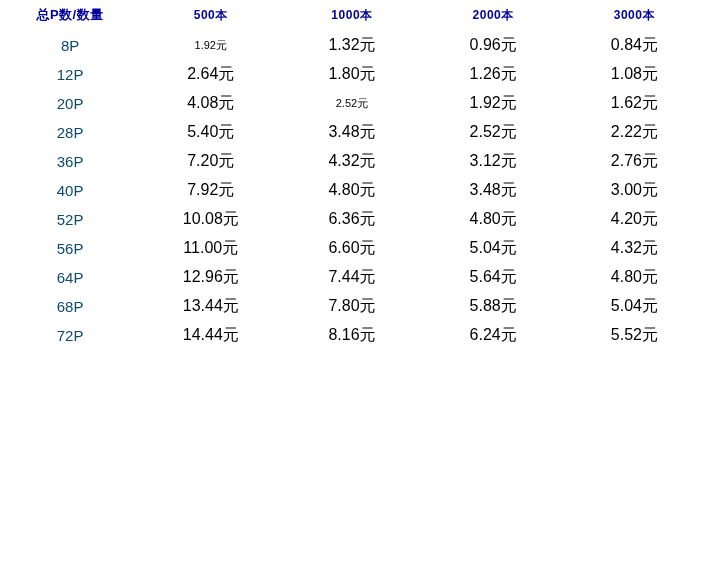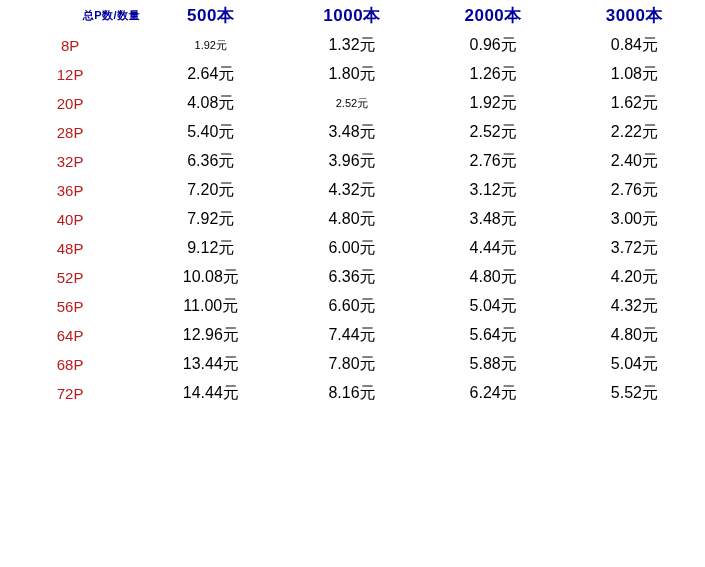--- a/index.html
+++ b/index.html
@@ -19,38 +19,37 @@
     table-layout: fixed;
   }
   .price-table td, .price-table th {
     padding: 0;
     margin: 0;
     text-align: center;
     vertical-align: middle;
   }
   .header-row th {
     height: 30px;
-    font-size: 17px;
+    font-size: 12px;
     font-weight: bold;
     color: #00009f;
     letter-spacing: 0.5px;
   }
   .header-row th.col-label {
-    font-size: 11px;
-    text-align: right;
+    font-size: 13px;
   }
   .col-label-cell {
     width: 140px;
   }
   .data-col {
     width: 141px;
   }
   .row-label {
     font-size: 15px;
-    color: #b91c1c;
+    color: #0c4a6e;
     font-weight: normal;
   }
   .cell-val {
     font-size: 16px;
     color: #000000;
     white-space: nowrap;
   }
   .cell-val.small {
     font-size: 11px;
   }
@@ -97,46 +96,32 @@
         <td class="cell-val">1.62元</td>
       </tr>
       <tr>
         <td class="row-label">28P</td>
         <td class="cell-val">5.40元</td>
         <td class="cell-val">3.48元</td>
         <td class="cell-val">2.52元</td>
         <td class="cell-val">2.22元</td>
       </tr>
       <tr>
-        <td class="row-label">32P</td>
-        <td class="cell-val">6.36元</td>
-        <td class="cell-val">3.96元</td>
-        <td class="cell-val">2.76元</td>
-        <td class="cell-val">2.40元</td>
-      </tr>
-      <tr>
         <td class="row-label">36P</td>
         <td class="cell-val">7.20元</td>
         <td class="cell-val">4.32元</td>
         <td class="cell-val">3.12元</td>
         <td class="cell-val">2.76元</td>
       </tr>
       <tr>
         <td class="row-label">40P</td>
         <td class="cell-val">7.92元</td>
         <td class="cell-val">4.80元</td>
         <td class="cell-val">3.48元</td>
         <td class="cell-val">3.00元</td>
-      </tr>
-      <tr>
-        <td class="row-label">48P</td>
-        <td class="cell-val">9.12元</td>
-        <td class="cell-val">6.00元</td>
-        <td class="cell-val">4.44元</td>
-        <td class="cell-val">3.72元</td>
       </tr>
       <tr>
         <td class="row-label">52P</td>
         <td class="cell-val">10.08元</td>
         <td class="cell-val">6.36元</td>
         <td class="cell-val">4.80元</td>
         <td class="cell-val">4.20元</td>
       </tr>
       <tr>
         <td class="row-label">56P</td>

